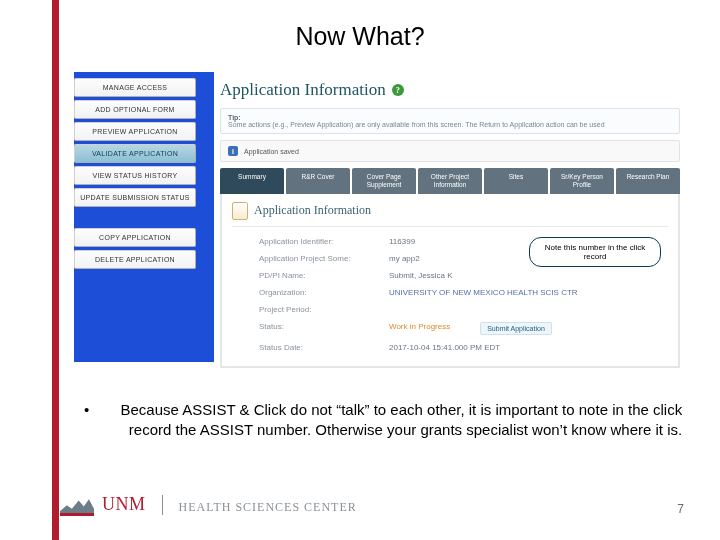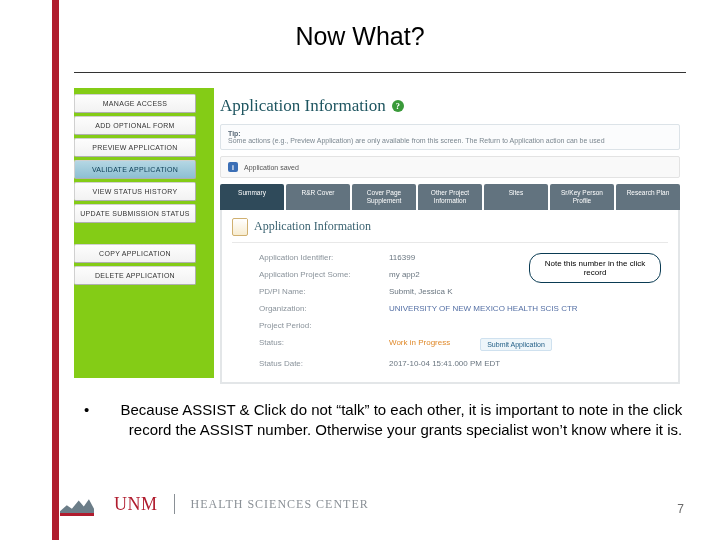--- a/index.html
+++ b/index.html
@@ -1,21 +1,21 @@
 <!DOCTYPE html>
 <html><head>
 <meta charset="utf-8">
 <style>
   * { margin: 0; padding: 0; box-sizing: border-box; }
   body { width: 720px; height: 540px; font-family: Arial, sans-serif; background: #fff; position: relative; overflow: hidden; }
   .accent-bar { position: absolute; left: 52px; top: 0; width: 7px; height: 540px; background: #b01c2e; }
   .slide-title { position: absolute; top: 22px; left: 0; width: 720px; text-align: center; font-size: 25px; color: #000; font-weight: 400; }
   .hr { position: absolute; top: 72px; left: 74px; width: 612px; height: 1px; background: #333; }
   
-  .shot { position: absolute; top: 88px; left: 74px; width: 612px; height: 290px; background: #84cc16; }
+  .shot { position: absolute; top: 72px; left: 74px; width: 612px; height: 290px; background: #1d4ed8; }
   
   .sb { position: absolute; left: 0; width: 122px; display: flex; flex-direction: column; gap: 3px; }
   .sb-group1 { top: 6px; }
   .sb-group2 { top: 156px; }
   .sb-btn { font-size: 7px; text-align: center; padding: 5px 2px; border-top: 1px solid #d0d0d0; border-left: 1px solid #d0d0d0; border-right: 1px solid #b0b0b0; border-bottom: 1px solid #b0b0b0; color: #333; letter-spacing: 0.3px; background: linear-gradient(#fdfdfd,#f2f2f2); border-radius: 2px; }
   .sb-btn.active { background: linear-gradient(#b5d7e4,#8dbfd2); color: #0a3b53; }
   
   .panel { position: absolute; left: 140px; top: 0; width: 472px; height: 290px; background: #fff; }
   .panel-title { font-family: Georgia, serif; color: #1e5560; font-size: 17px; padding: 8px 6px 4px 6px; display: flex; align-items: center; gap: 6px; }
   .help-icon { width: 12px; height: 12px; border-radius: 50%; background: #3a9a3a; color: #fff; font-size: 9px; font-weight: bold; display: inline-flex; align-items: center; justify-content: center; }
@@ -38,21 +38,21 @@
   .submit-chip { display:inline-block; border:1px solid #cfe1ef; background:#eef6fa; color:#1f5d85; padding:2px 6px; border-radius:2px; font-size:7px; margin-left: 30px;}
   
   .callout { position: absolute; left: 455px; top: 165px; width: 132px; border: 1.5px solid #0a3b53; border-radius: 12px; background: #fff; font-size: 8px; text-align: center; padding: 5px 8px; color: #000; }
   
   .bullet { position: absolute; top: 400px; left: 84px; width: 600px; font-size: 15px; color: #000; line-height: 1.35; }
   .bullet-dot { display: inline-block; width: 14px; vertical-align: top; }
   .bullet-text { display: inline-block; width: 580px; vertical-align: top; text-align: right; }
   
   .footer { position: absolute; left: 60px; bottom: 24px; display: flex; align-items: center; gap: 8px; }
   .logo-shape { width: 34px; height: 24px; background: #6b7d88; clip-path: polygon(0 80%,20% 55%,35% 70%,55% 35%,70% 60%,85% 30%,100% 70%,100% 100%,0 100%); border-bottom: 3px solid #b01c2e; }
-  .logo-text { display: flex; align-items: center; gap: 16px; font-family: Georgia, serif; margin-left: 12px; }
+  .logo-text { display: flex; align-items: flex-end; gap: 16px; font-family: Georgia, serif; }
   .logo-unm { color: #b01c2e; font-size: 18px; letter-spacing: 0.5px; }
   .logo-hsc { color: #8a9096; font-size: 12px; letter-spacing: 1px; }
   .divider { width: 1px; height: 20px; background: #8a9096; }
   .page-num { position: absolute; right: 36px; bottom: 24px; font-size: 12px; color: #6a6a6a; }
 </style>
 </head>
 <body>
 
 <div class="accent-bar"></div>
 <div class="slide-title">Now What?</div>

